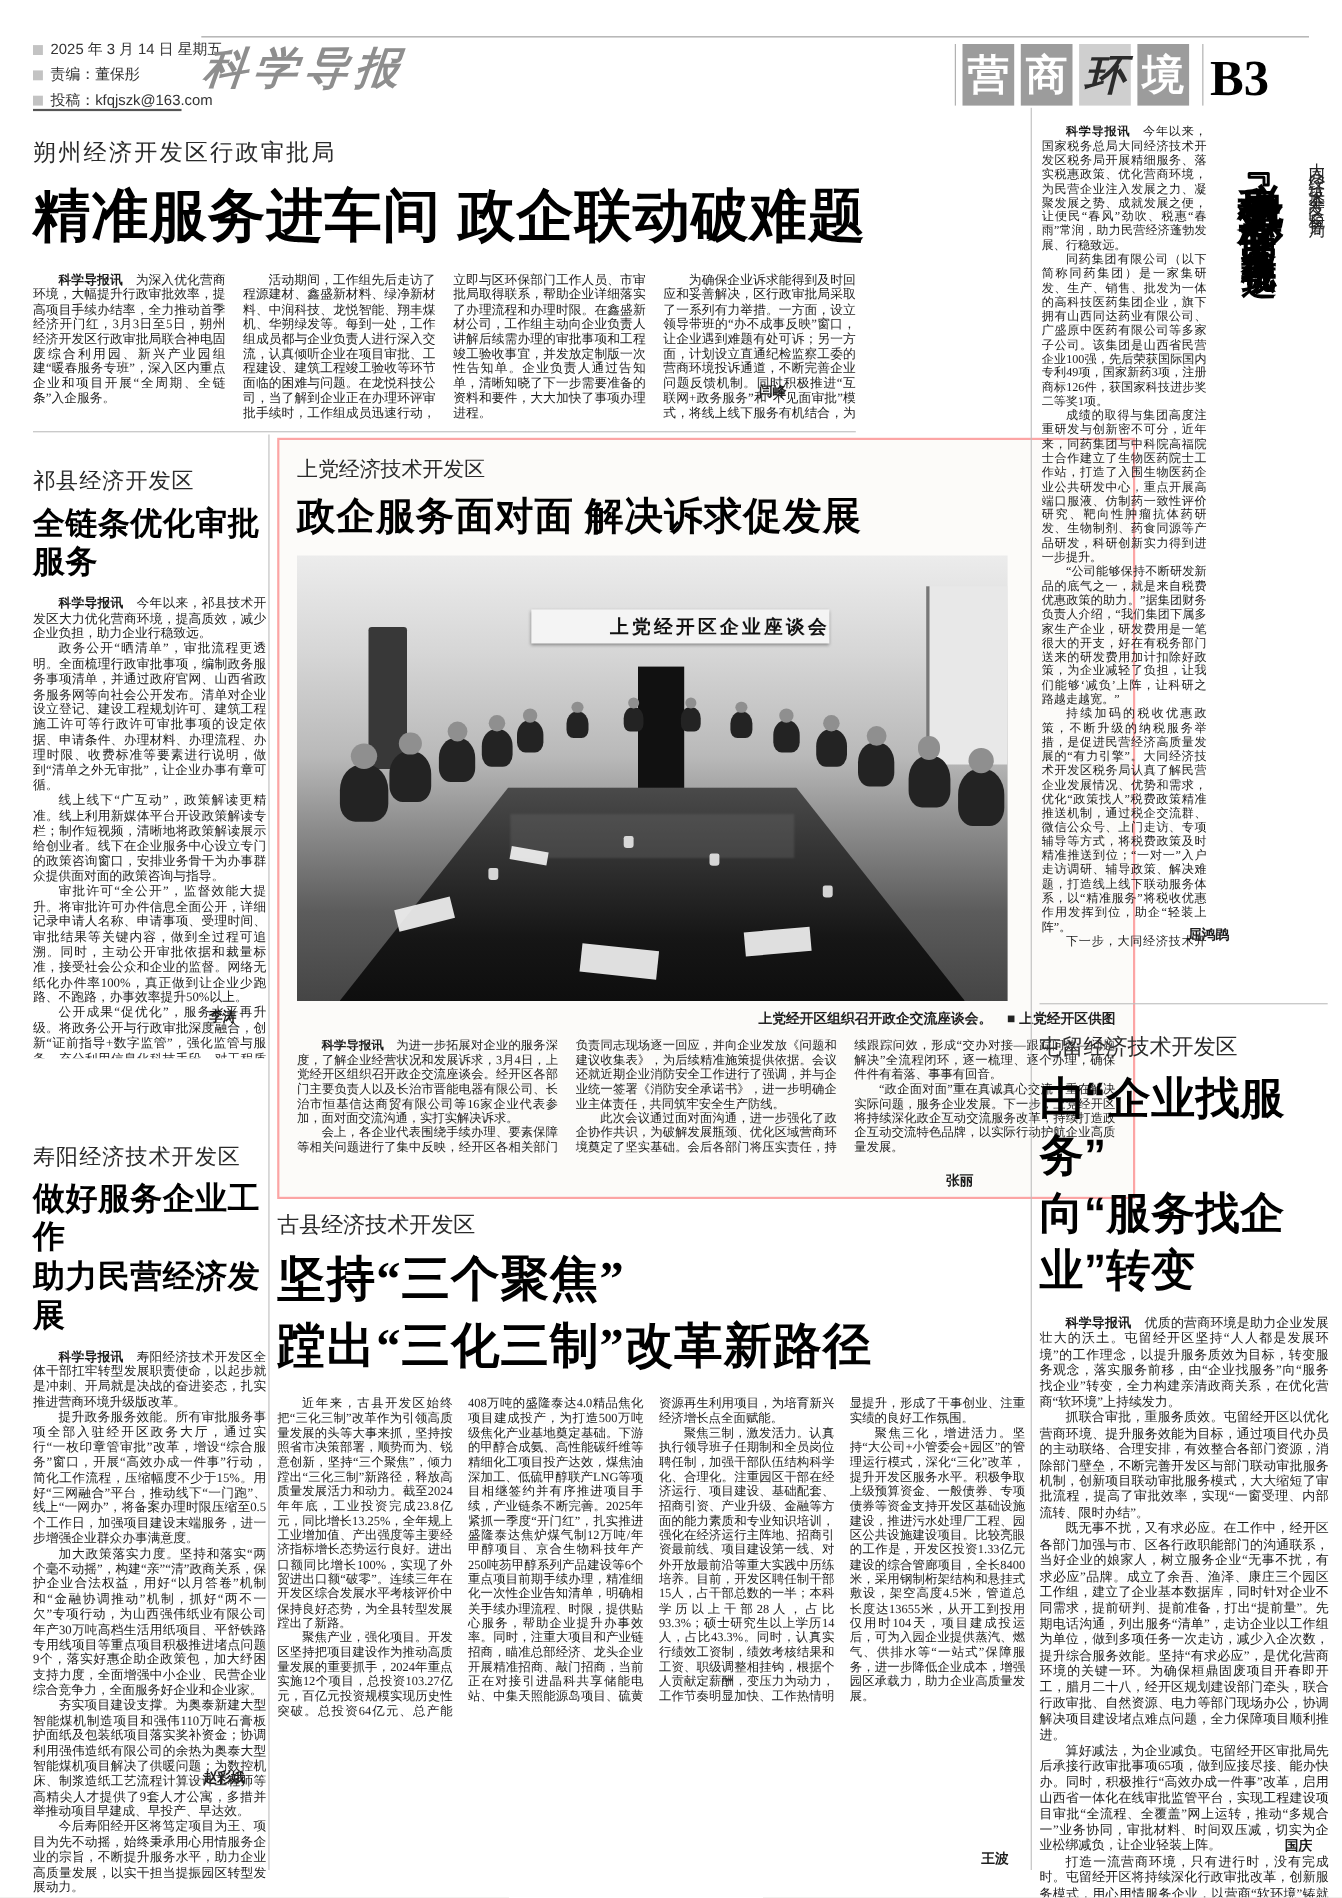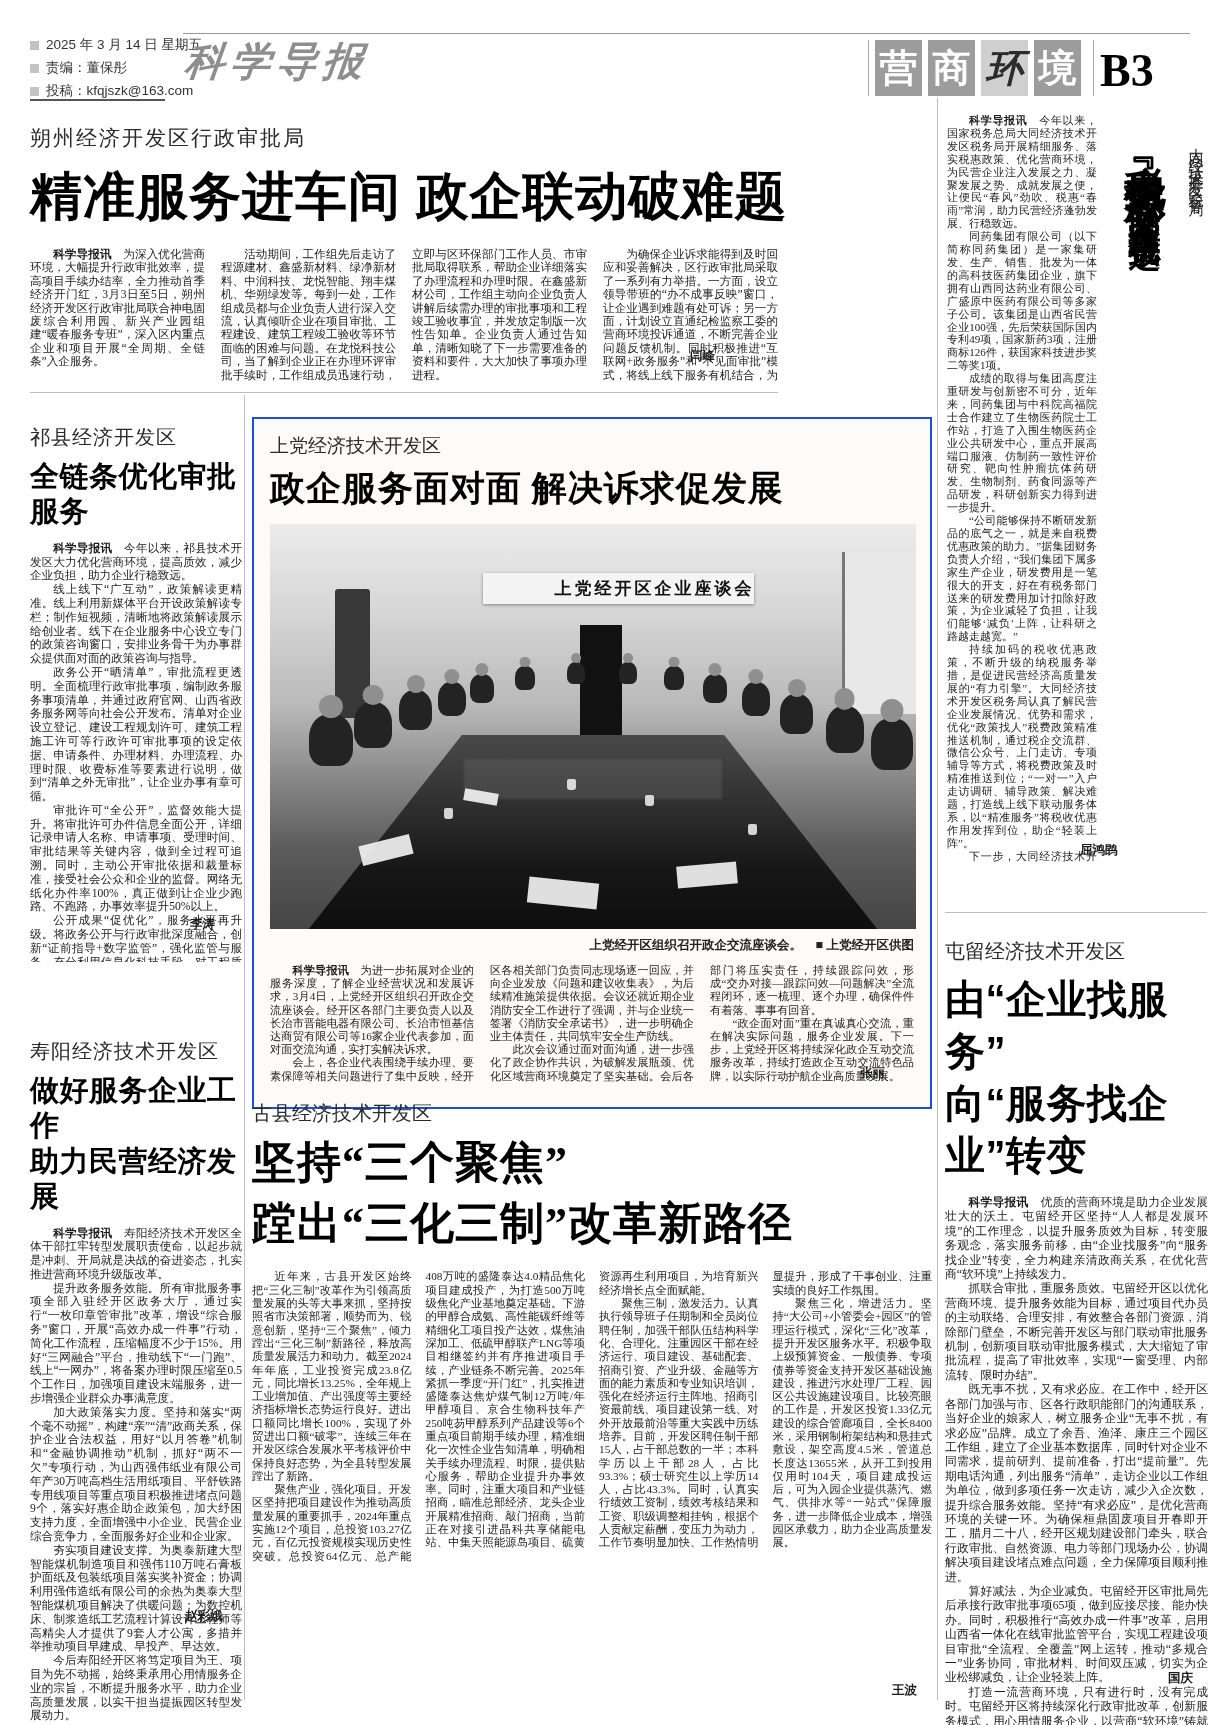--- a/index.html
+++ b/index.html
@@ -38,22 +38,22 @@
   
   .leftcol-art { position:absolute; left:30px; width:212px; }
   .leftcol-art .kicker { font-size:20px; letter-spacing:1px; }
   .lc-head { font-family:"Liberation Sans",sans-serif; font-weight:900; color:#000; font-size:29px;
     line-height:1.22; margin-top:8px; letter-spacing:0.5px; }
   .lc-body { margin-top:12px; overflow:hidden; font-size:11.6px; line-height:13.8px; }
   
   .vrule { position:absolute; width:1px; background:#bdbdbd; }
   .hrule { position:absolute; height:1px; background:#bdbdbd; }
   
-  .photo-box { position:absolute; left:252px; top:398px; width:680px; height:692px; border:2px solid #1d4ed8;
-    padding:14px 16px; background:#fcfbf9;margin-top:19px; }
+  .photo-box { position:absolute; left:252px; top:398px; width:780px; height:692px; border:2px solid #fca5a5;
+    padding:14px 16px; background:#fcfbf9; }
   .photo-box .kicker { font-size:19px; }
   .pb-head { font-family:"Liberation Serif",serif; font-weight:900; font-size:35px; color:#000;
     margin-top:6px; letter-spacing:1px; white-space:nowrap; }
   .photo { position:relative; margin-top:12px; width:646px; height:405px; overflow:hidden;
     background:linear-gradient(#ececec 0%, #d6d6d6 22%, #b9b9b9 45%, #8a8a8a 62%, #5c5c5c 80%, #454545 100%); }
   .ph-banner { position:absolute; left:33%; top:12%; width:42%; height:31px; background:#f4f4f4;
     display:flex; align-items:center; justify-content:flex-end; box-shadow:0 1px 3px rgba(0,0,0,.4); }
   .ph-banner span { font-family:"Liberation Serif",serif; font-weight:bold; font-size:17px; color:#111; letter-spacing:3px; }
   .ph-flag { position:absolute; left:10%; top:16%; width:5.5%; height:32%; background:#383838; border-radius:3px 3px 8px 8px; }
   .ph-screen { position:absolute; left:48%; top:25%; width:6.5%; height:28%; background:#111; }
@@ -138,22 +138,22 @@
 
     </div>
   </div>
   <div class="byline" style="left:690px; top:348px;">闫峰</div>
 
   <div class="leftcol-art" style="top:424px;">
     <div class="kicker">祁县经济开发区</div>
     <div class="lc-head">全链条优化审批服务</div>
     <div class="lc-body" style="height:420px;">
       <p class="body"><span class="lead">科学导报讯</span>　<span>今年以来，祁县技术开发区大力优化营商环境，提高质效，减少企业负担，助力企业行稳致远。</span></p>
+      <p class="body">政务公开“晒清单”，审批流程更透明。全面梳理行政审批事项，编制政务服务事项清单，并通过政府官网、山西省政务服务网等向社会公开发布。清单对企业设立登记、建设工程规划许可、建筑工程施工许可等行政许可审批事项的设定依据、申请条件、办理材料、办理流程、办理时限、收费标准等要素进行说明，做到“清单之外无审批”，让企业办事有章可循。</p>
       <p class="body">线上线下“广互动”，政策解读更精准。线上利用新媒体平台开设政策解读专栏；制作短视频，清晰地将政策解读展示给创业者。线下在企业服务中心设立专门的政策咨询窗口，安排业务骨干为办事群众提供面对面的政策咨询与指导。</p>
-      <p class="body">政务公开“晒清单”，审批流程更透明。全面梳理行政审批事项，编制政务服务事项清单，并通过政府官网、山西省政务服务网等向社会公开发布。清单对企业设立登记、建设工程规划许可、建筑工程施工许可等行政许可审批事项的设定依据、申请条件、办理材料、办理流程、办理时限、收费标准等要素进行说明，做到“清单之外无审批”，让企业办事有章可循。</p>
       <p class="body">审批许可“全公开”，监督效能大提升。将审批许可办件信息全面公开，详细记录申请人名称、申请事项、受理时间、审批结果等关键内容，做到全过程可追溯。同时，主动公开审批依据和裁量标准，接受社会公众和企业的监督。网络无纸化办件率100%，真正做到让企业少跑路、不跑路，办事效率提升50%以上。</p>
       <p class="body">公开成果“促优化”，服务水平再升级。将政务公开与行政审批深度融合，创新“证前指导+数字监管”，强化监管与服务。充分利用信息化科技手段，对工程质量、安全生产、环境保护等关键环节进行实时监测预警。及时发现并纠正问题，有效提升监管效能。对现场管理薄弱的企业采取帮扶指导，真正把服务体现在监管中，有效提高质效，减少企业负担。</p>
     </div>
   </div>
   <div class="byline" style="left:190px; top:916px;">李涛</div>
 
   <div class="leftcol-art" style="top:1038px;">
     <div class="kicker">寿阳经济技术开发区</div>
     <div class="lc-head">
       <div>做好服务企业工作</div>

